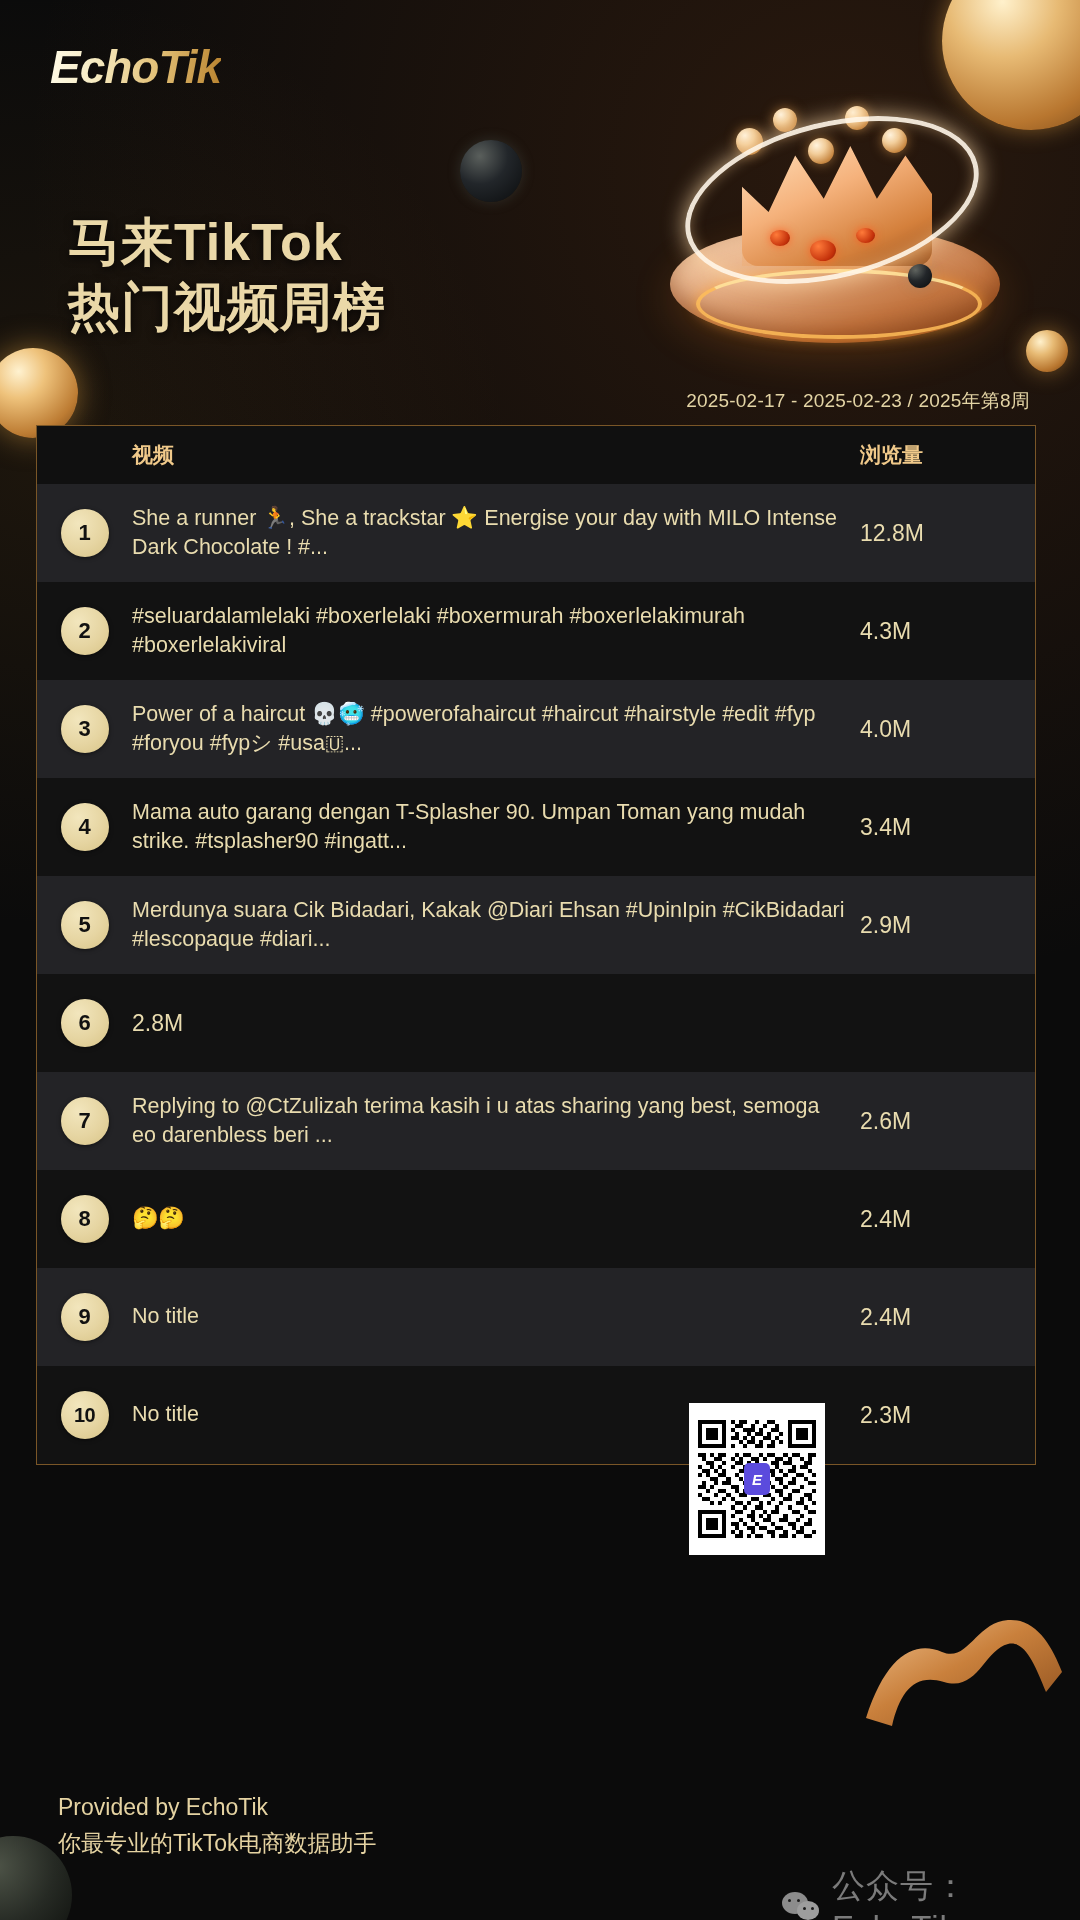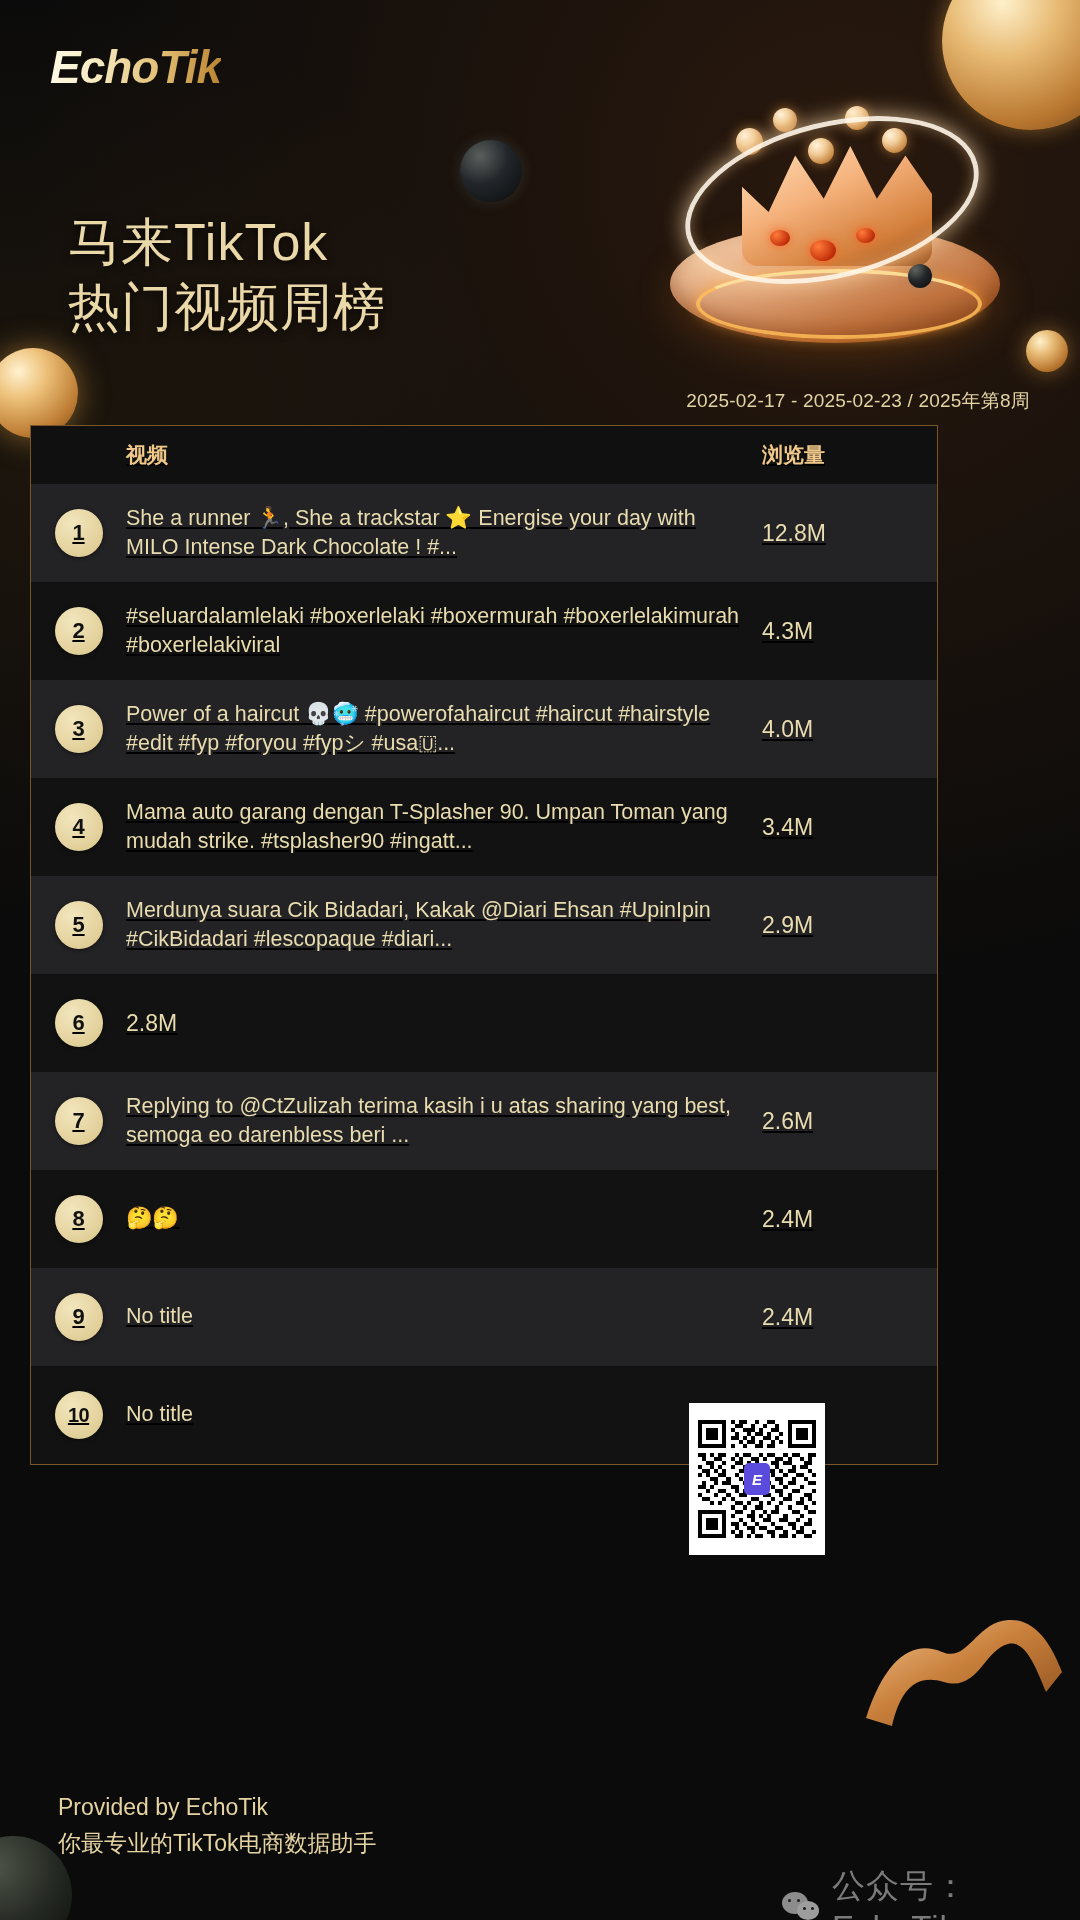--- a/index.html
+++ b/index.html
@@ -85,37 +85,36 @@
     position:absolute; left:50px; top:40px;
     font-size:46px; font-weight:bold; font-style:italic; letter-spacing:-1px;
     background:linear-gradient(95deg,#fffbe8 0%,#f6eac0 28%,#e3c178 62%,#b9832f 100%);
     -webkit-background-clip:text; background-clip:text; color:transparent;
     -webkit-text-fill-color:transparent;
   }
 
   
   .title {
     position:absolute; left:68px; top:210px;
-    font-size:52px; font-weight:normal; line-height:1.25;
+    font-size:52px; font-weight:bold; line-height:1.25;
     color:#ead8a8;
     text-shadow:0 2px 10px rgba(0,0,0,0.8);
     letter-spacing:1px;
   }
   .title .l2 { display:block; }
   .daterange {
     position:absolute; right:50px; top:388px;
     font-size:19px; color:#e3d4a5; letter-spacing:0.2px;
   }
 
   
   .table {
-    position:absolute; left:30px; top:425px; width:908px;
+    position:absolute; left:36px; top:425px; width:1000px;
     border:1px solid #7a5627;
     background:#101010;
-    text-decoration:underline;
   }
   .thead {
     display:flex; align-items:center; height:58px;
     background:#101010;
   }
   .th-rank { width:95px; }
   .th-video { flex:1; font-size:21px; color:#f0c98a; font-weight:bold; }
   .th-views { width:175px; font-size:21px; color:#f0c98a; font-weight:bold; }
 
   .row {

